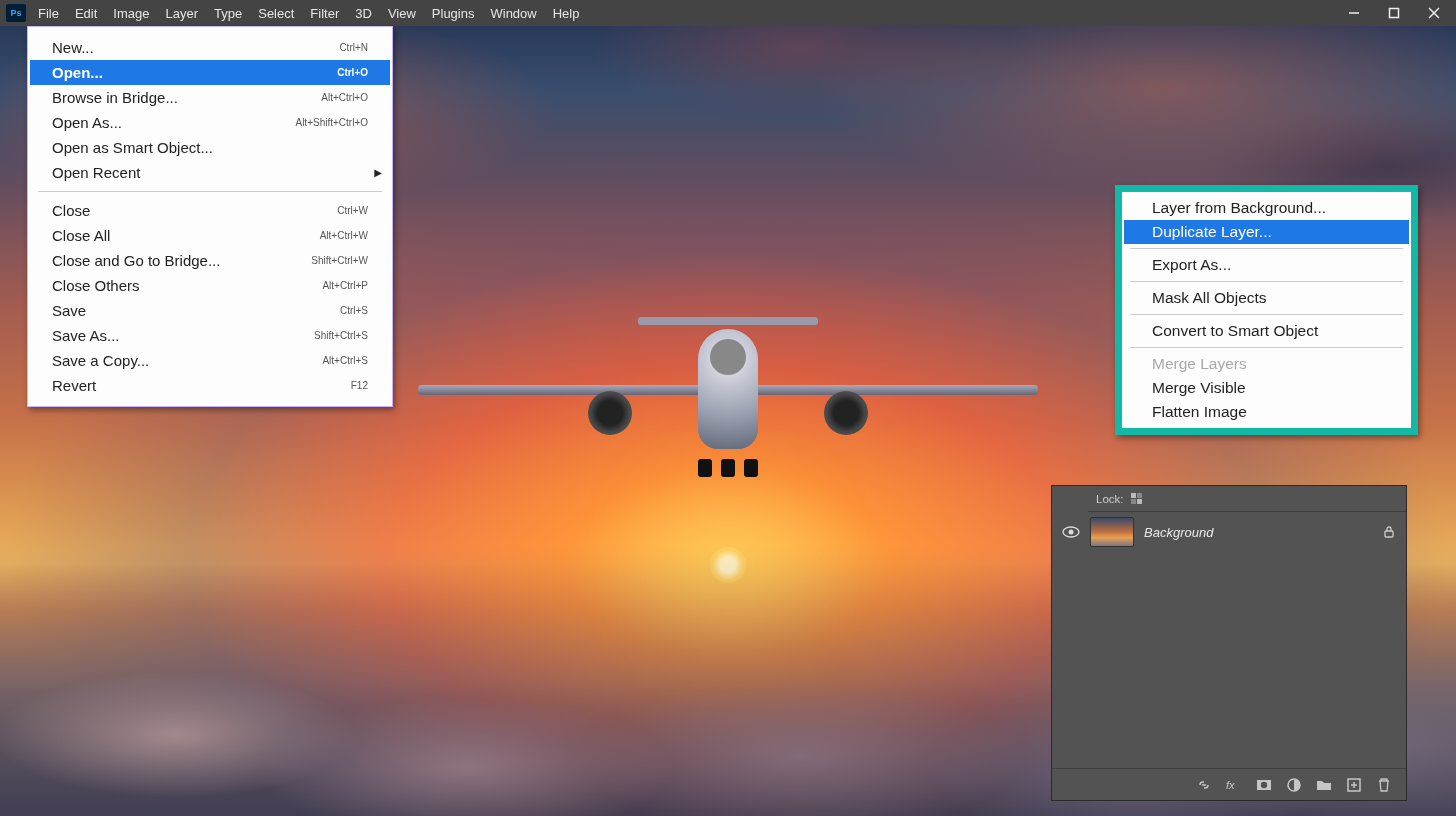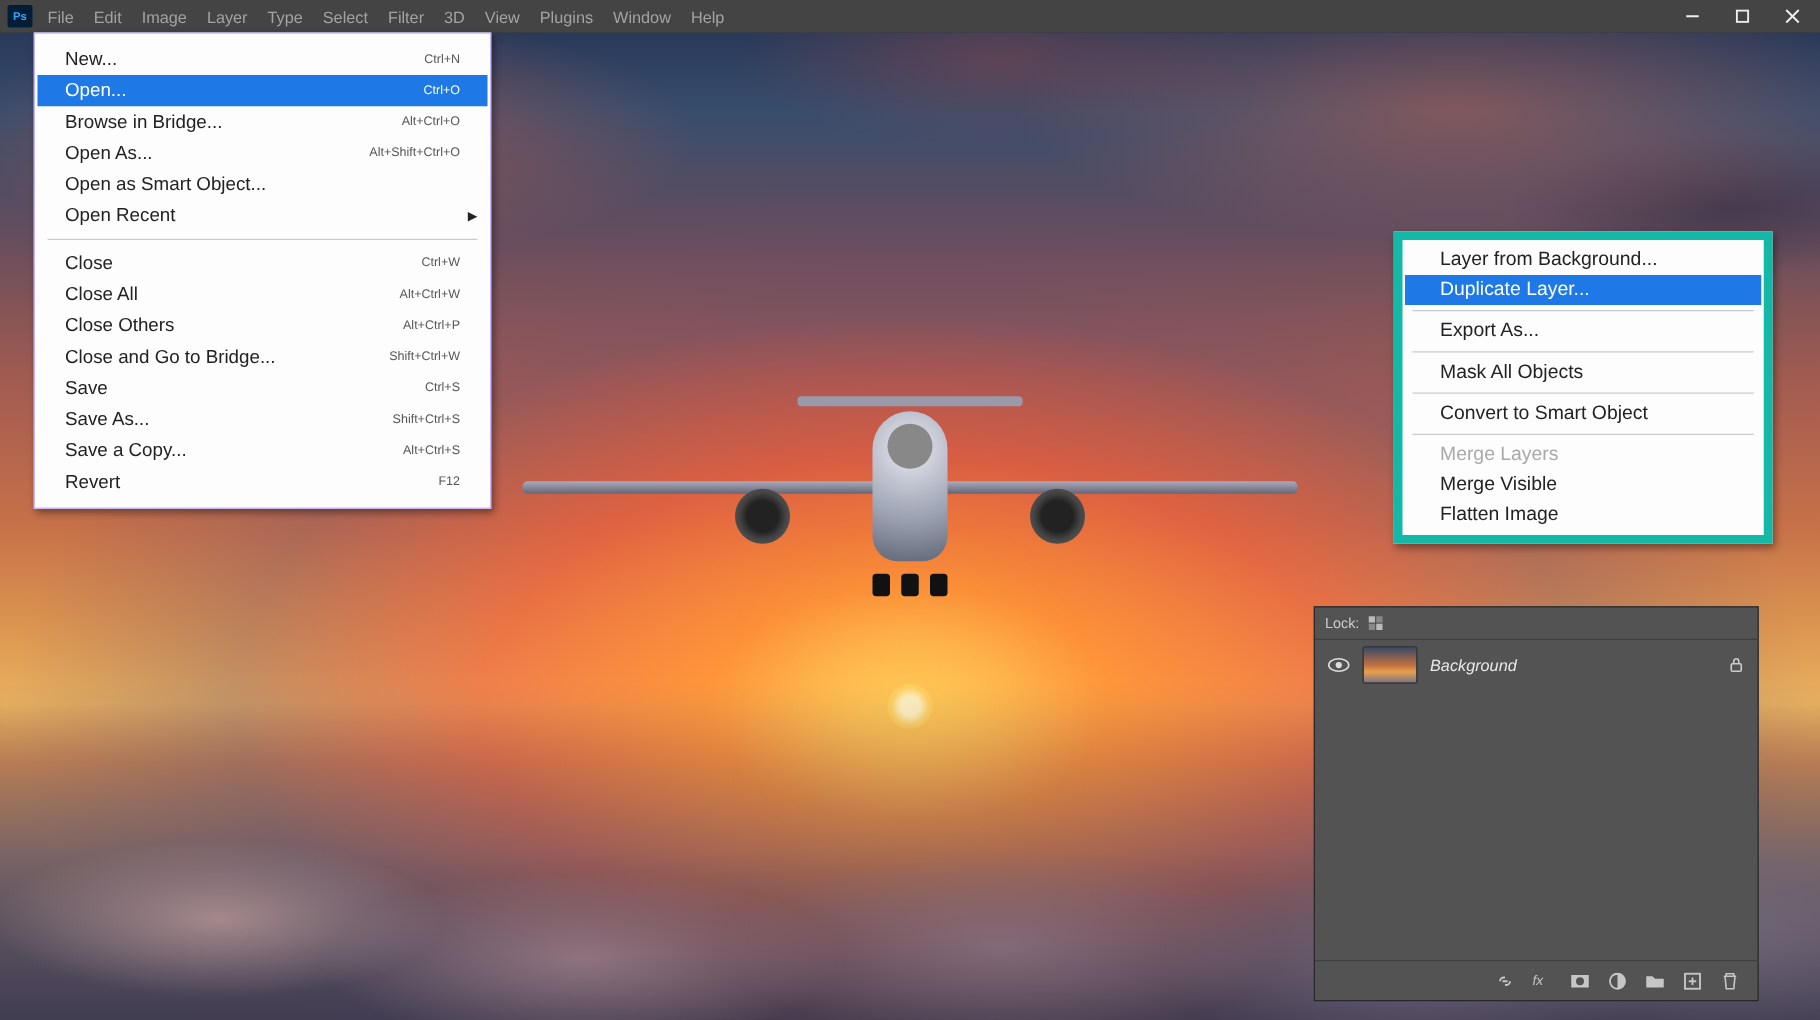--- a/index.html
+++ b/index.html
@@ -1,21 +1,21 @@
 <!DOCTYPE html>
 <html><head>
 <meta charset="utf-8">
 <style>
 * { margin: 0; padding: 0; box-sizing: border-box; font-family: "Segoe UI", Tahoma, sans-serif; }
 body { width: 1456px; height: 816px; background: #333; overflow: hidden; position: relative; }
 
 
 .menubar { height: 26px; background: #444444; display: flex; align-items: center; padding: 0 2px; position: relative; z-index: 100; }
 .ps-logo { width: 20px; height: 18px; background: #001e36; color: #31a8ff; font-size: 9px; font-weight: bold; display: flex; align-items: center; justify-content: center; border-radius: 2px; margin: 0 4px; }
-.menubar-item { color: #a3a3a3; font-size: 13px; padding: 4px 8px; cursor: default; }
+.menubar-item { color: #e5e5e5; font-size: 13px; padding: 4px 8px; cursor: default; }
 .menubar-spacer { flex: 1; }
 .win-ctrl { color: #eee; padding: 4px 14px; font-size: 14px; }
 
 
 .canvas-area {
   position: absolute; left: 0; top: 26px; right: 0; bottom: 0;
   background:
     radial-gradient(ellipse 900px 520px at 50% 68%, rgba(255,210,90,0.95) 0%, rgba(255,140,50,0.8) 18%, rgba(230,80,60,0.55) 38%, rgba(90,70,110,0.35) 60%, rgba(40,50,80,0.1) 80%),
     linear-gradient(180deg, #2a3a5a 0%, #3a5070 8%, #6a5060 20%, #b06050 35%, #d87848 50%, #f0a050 60%, #ffc060 68%, #e09050 74%, #9a7a6a 84%, #6a6a7a 100%);
   overflow: hidden;
@@ -48,35 +48,35 @@
     radial-gradient(ellipse 420px 140px at 18% 30%, rgba(200,90,70,.55), transparent 70%),
     radial-gradient(ellipse 500px 150px at 80% 22%, rgba(200,100,80,.5), transparent 70%),
     radial-gradient(ellipse 300px 100px at 55% 8%, rgba(120,70,80,.65), transparent 70%),
     radial-gradient(ellipse 250px 80px at 95% 50%, rgba(60,50,70,.7), transparent 70%);
 }
 
 
 .file-menu { position: absolute; left: 27px; top: 26px; width: 366px; background: #fdfdfd; border: 1px solid #c4b5fd; box-shadow: 2px 3px 6px rgba(0,0,0,.4); z-index: 200; padding: 8px 2px; }
 .file-menu .sep { height: 1px; background: #ccc; margin: 6px 8px; }
 .fm-item { display: flex; justify-content: space-between; align-items: center; padding: 4px 22px; font-size: 15px; color: #222; position: relative; }
-.fm-item.highlight { background: #1e79e6; color: #fff; }
+.fm-item.highlight { background: #1e79e6; color: #fff; font-weight: bold; }
 .fm-item .shortcut { color: #555; font-size: 10px; text-align: center; }
 .fm-item.highlight .shortcut { color: #fff; }
 .fm-item .sub-arrow { position: absolute; right: 8px; font-size: 10px; color:#222; }
 
 
 .ctx-menu { position: absolute; left: 1115px; top: 185px; width: 303px; background: #fdfdfd; border: 7px solid #14b8a6; box-shadow: 2px 3px 6px rgba(0,0,0,.4); z-index: 200; padding: 4px 2px; }
 .ctx-menu .sep { height: 1px; background: #ccc; margin: 4px 6px; }
 .cm-item { padding: 3px 28px; font-size: 15.5px; color: #222; }
 .cm-item.highlight { background: #1e79e6; color: #fff; }
 .cm-item.disabled { color: #a9a9a9; }
 
 
 .layers-panel { position: absolute; left: 1051px; top: 485px; width: 356px; height: 316px; background: #535353; border: 1px solid #2a2a2a; z-index: 150; display:flex; flex-direction:column; }
-.lock-row { height: 26px; display: flex; align-items: center; padding: 0 8px; color: #ccc; font-size: 11.5px; border-bottom: 1px solid #404040; gap:6px; }
+.lock-row { height: 26px; display: flex; align-items: center; padding: 0 8px; color: #ccc; font-size: 11.5px; border-bottom: 1px solid #404040; gap:6px;margin-left:36px; }
 .lock-row .ic { width: 14px; height: 14px; display:inline-block; }
 .layer-row { display: flex; align-items: center; height: 40px; padding: 0 10px; gap: 10px; }
 .eye { width: 18px; height: 14px; }
 .layer-thumb { width: 44px; height: 30px; border: 1px solid #333; background: linear-gradient(180deg,#3a4a68 0%,#c07040 50%,#e8a050 70%,#7a7484 100%); border-radius: 2px; }
 .layer-name { color: #e8e8e8; font-size: 13px; font-style: italic; flex:1; }
 .lock-icon { width: 14px; height: 14px; }
 .layers-spacer { flex:1; }
 .layers-footer { height: 32px; border-top: 1px solid #404040; display:flex; align-items:center; justify-content:flex-end; gap: 14px; padding: 0 14px; margin-top: 16px; }
 .lf-ic { width: 16px; height: 16px; color:#c6c6c6; }
 
@@ -165,26 +165,26 @@
     <div class="sep"></div>
     <div class="fm-item">
       <span>Close</span>
       <span class="shortcut">Ctrl+W</span>
     </div>
     <div class="fm-item">
       <span>Close All</span>
       <span class="shortcut">Alt+Ctrl+W</span>
     </div>
     <div class="fm-item">
+      <span>Close and Go to Bridge...</span>
+      <span class="shortcut">Shift+Ctrl+W</span>
+    </div>
+    <div class="fm-item">
       <span>Close Others</span>
       <span class="shortcut">Alt+Ctrl+P</span>
-    </div>
-    <div class="fm-item">
-      <span>Close and Go to Bridge...</span>
-      <span class="shortcut">Shift+Ctrl+W</span>
     </div>
     <div class="fm-item">
       <span>Save</span>
       <span class="shortcut">Ctrl+S</span>
     </div>
     <div class="fm-item">
       <span>Save As...</span>
       <span class="shortcut">Shift+Ctrl+S</span>
     </div>
     <div class="fm-item">

